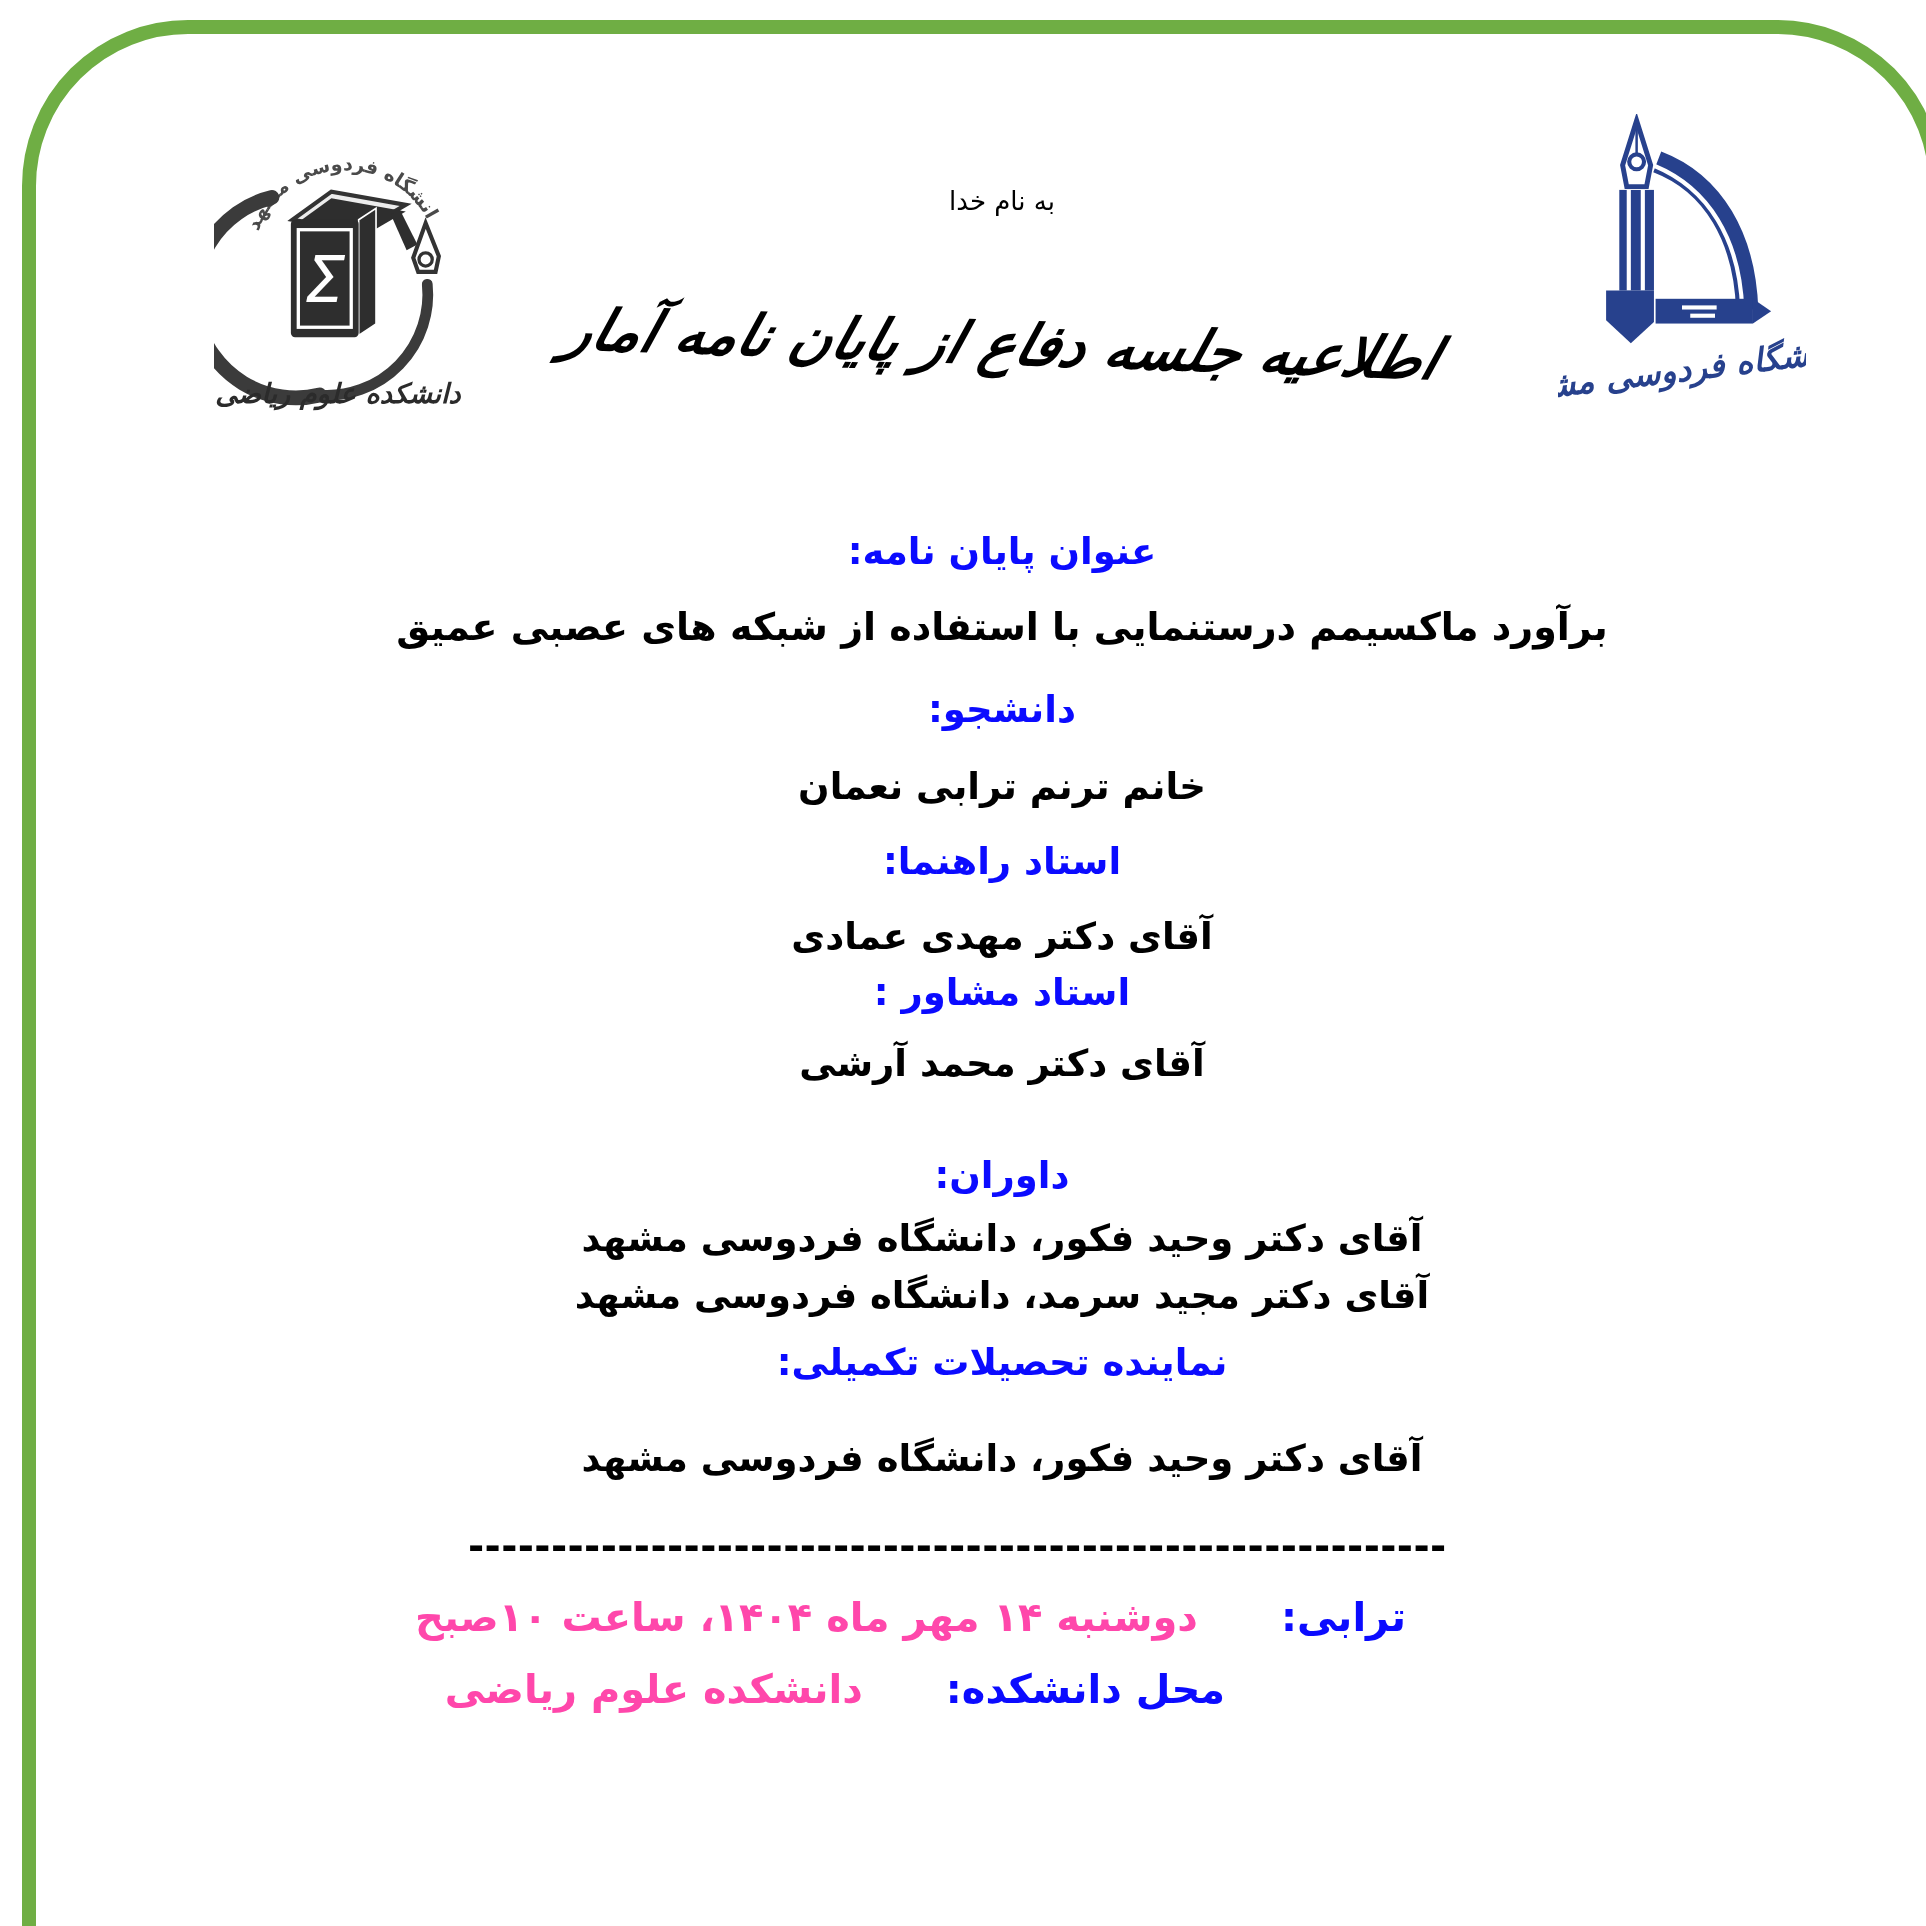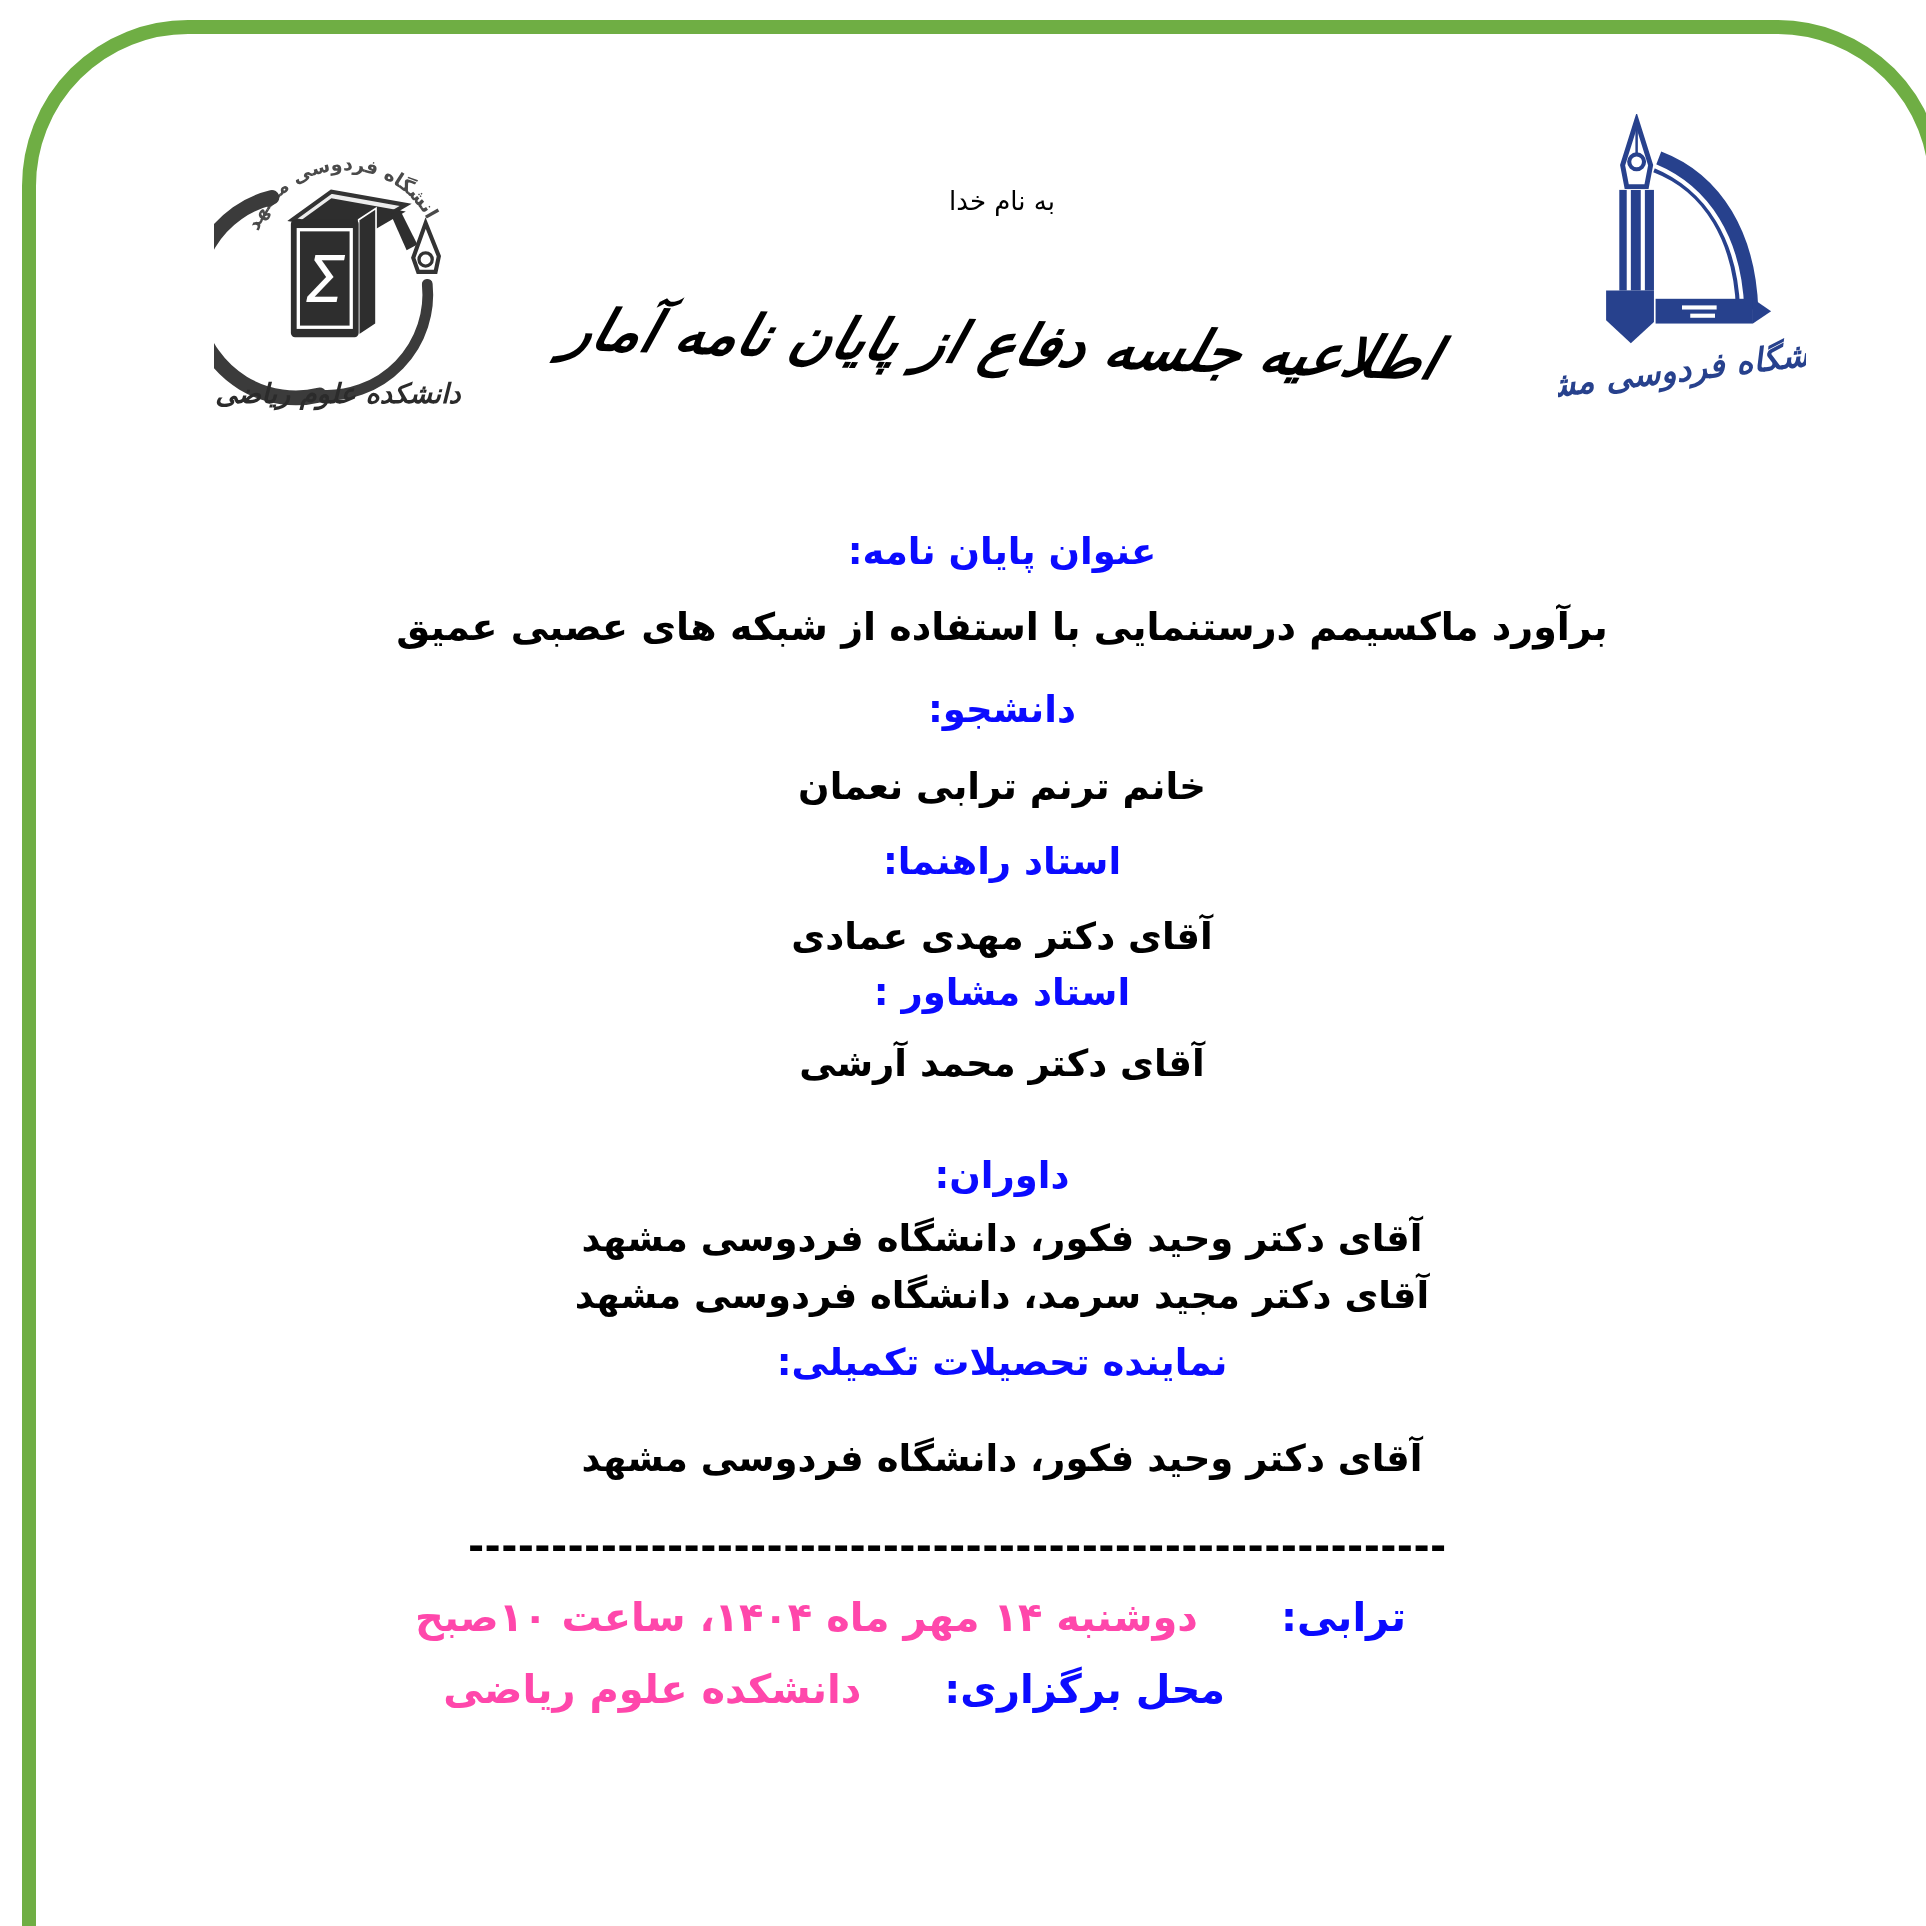--- a/index.html
+++ b/index.html
@@ -111,15 +111,15 @@
 <div class="row lbl blue t-rep-label">نماینده تحصیلات تکمیلی:</div>
 <div class="row val t-rep">آقای دکتر وحید فکور، دانشگاه  فردوسی مشهد</div>
 
 <div class="divider">-----------------------------------------------------------</div>
 
 <div class="when">
   <span class="blue">ترابی:</span><span class="pink gap">دوشنبه ۱۴ مهر ماه ۱۴۰۴، ساعت ۱۰صبح</span>
 </div>
 
 <div class="where">
-  <span class="blue">محل برگزاری:</span><span class="pink gap">دانشکده علوم ریاضی</span>
+  <span class="blue">محل دانشکده:</span><span class="pink gap">دانشکده علوم ریاضی</span>
 </div>
 
 
 </body></html>

